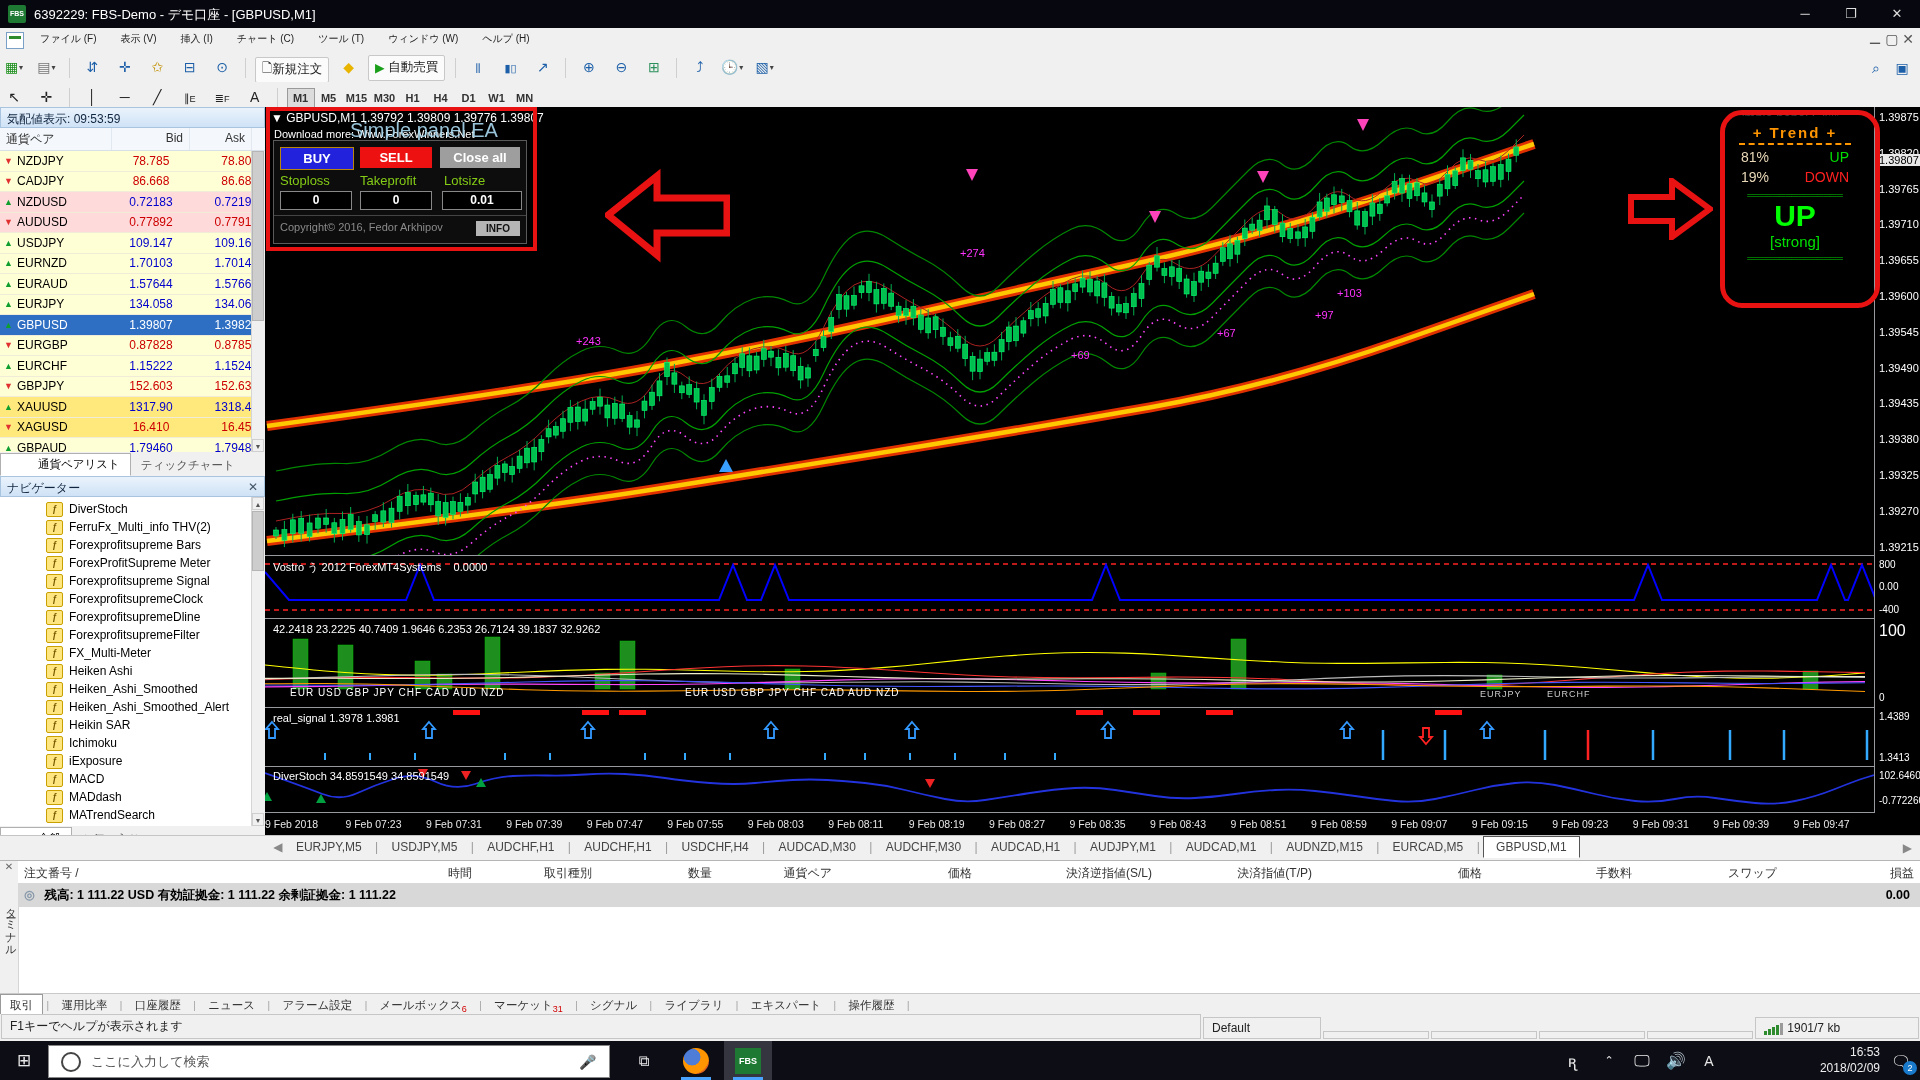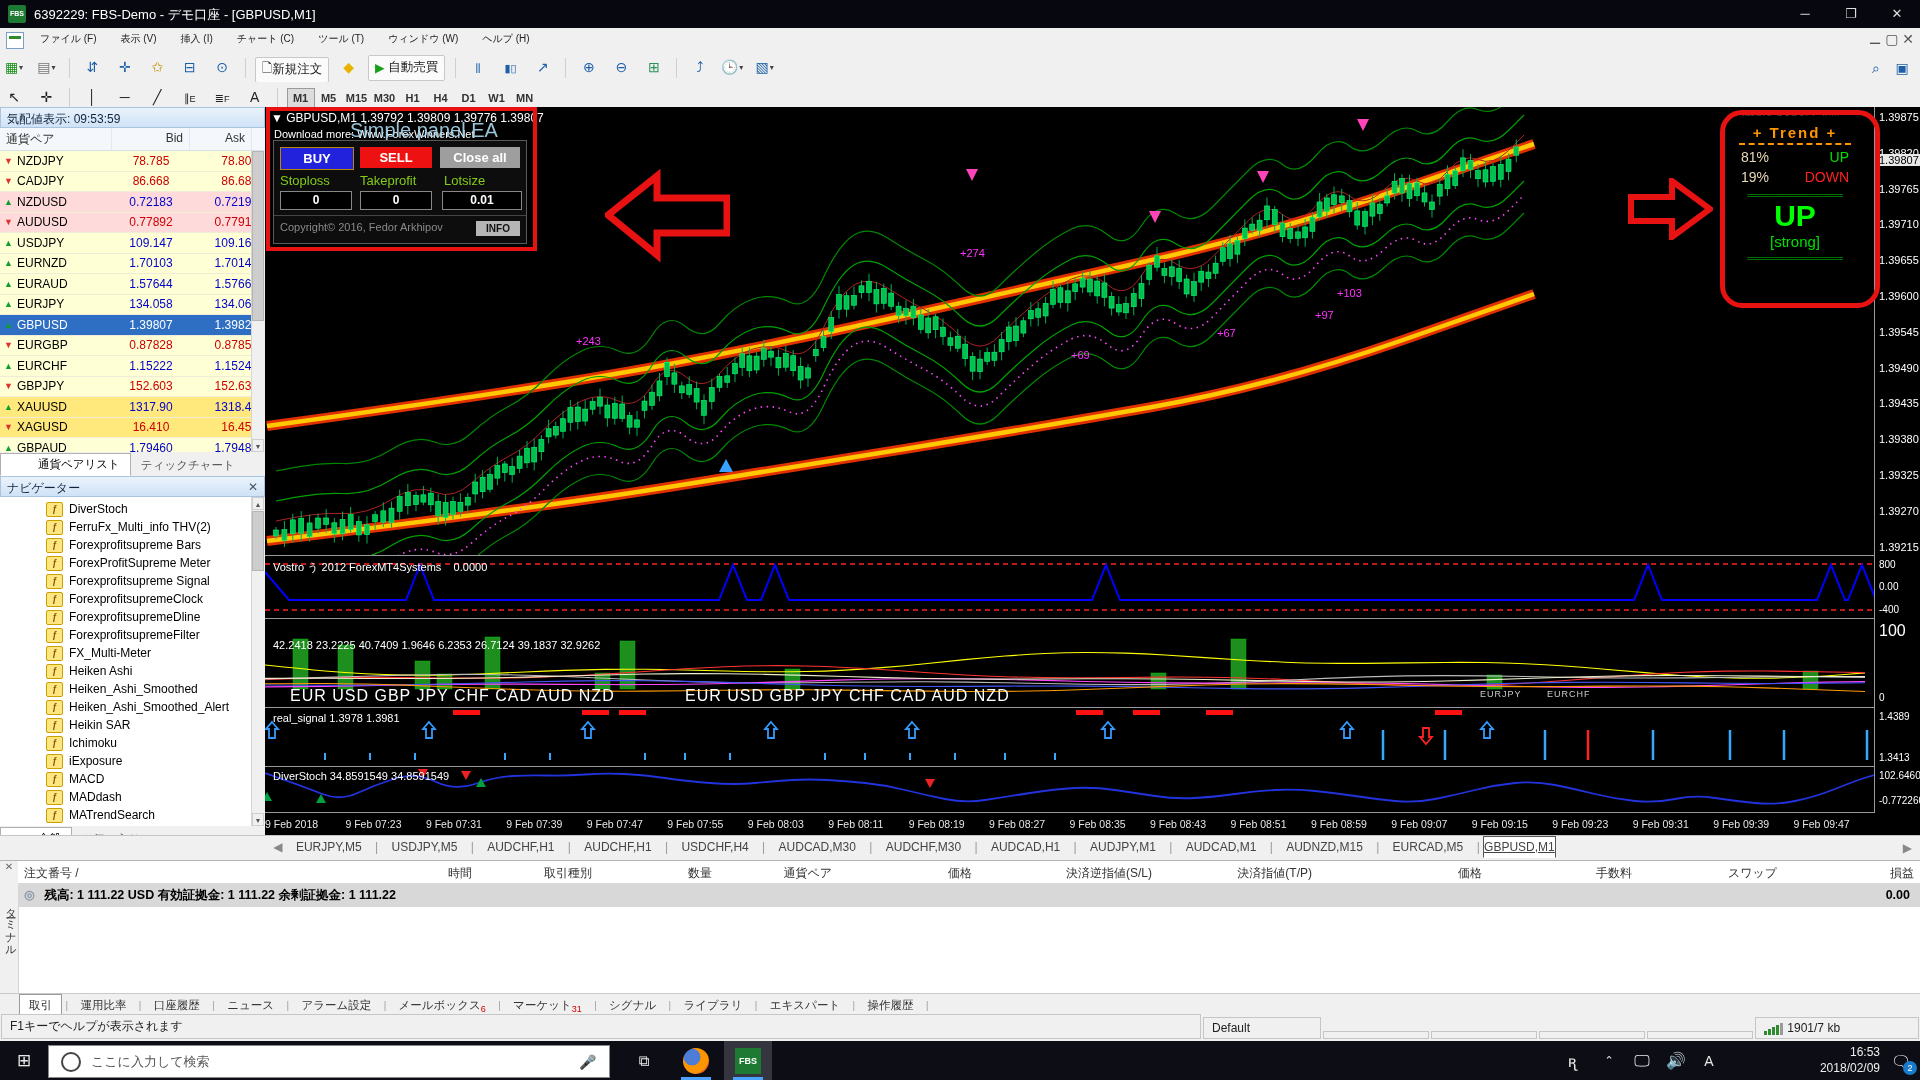--- a/index.html
+++ b/index.html
@@ -57,54 +57,54 @@
     font-size:9px;font-style:italic;font-weight:bold;color:#7a5b00;text-align:center;line-height:12px;margin-right:6px;}
   
   #chart{left:265px;top:107px;width:1655px;height:728px;background:#000;}
   .pane-sep{position:absolute;left:0;width:1655px;height:1px;background:#96999e;}
   #price-col{position:absolute;left:1609px;top:0;width:46px;height:706px;border-left:1px solid #96999e;background:#000;}
   .pl{position:absolute;left:4px;color:#fff;font-size:11px;font-family:"Liberation Sans",sans-serif;white-space:nowrap;}
   .ptag{position:absolute;left:1px;width:44px;background:#e8e8e8;color:#000;font-size:11px;text-align:left;padding-left:3px;box-sizing:border-box;}
   #time-axis{position:absolute;left:0;top:706px;width:1609px;height:22px;display:flex;color:#e6e6e6;font-size:10.5px;}
   #time-axis span{flex:1;padding-top:5px;white-space:nowrap;}
   .ind-label{position:absolute;color:#fff;font-size:11px;white-space:nowrap;}
-  .cur-lbls{position:absolute;color:#fff;font-size:16px;letter-spacing:1px;white-space:nowrap;}
+  .cur-lbls{position:absolute;color:#fff;font-size:10px;letter-spacing:1px;white-space:nowrap;}
   
   #ea-panel{position:absolute;left:8px;top:33px;width:252px;height:102px;background:#0d0d0d;border:1px solid #5a5a5a;}
   .ea-btn{position:absolute;height:21px;color:#fff;font-weight:bold;font-size:13px;text-align:center;line-height:21px;}
   .ea-lab{position:absolute;color:#84cc16;font-size:13px;}
   .ea-in{position:absolute;width:70px;height:17px;background:#000;border:1px solid #888;color:#fff;
     font-size:12px;font-weight:bold;text-align:center;line-height:17px;}
   
   #trend{position:absolute;left:1462px;top:9px;width:136px;height:176px;background:#000;text-align:center;}
   #trend .tt{color:#ff9500;font-size:15px;font-weight:bold;letter-spacing:2px;padding-top:8px;}
   #trend .dash{margin:2px 12px;border-bottom:2px dashed #ff9500;}
   #trend .prow{display:flex;justify-content:space-between;padding:2px 14px;font-size:14px;color:#e8d8b8;}
   #trend .eq{color:#00d800;font-size:9px;letter-spacing:0;line-height:8px;margin-top:4px;}
   #trend .big{color:#00ff00;font-size:30px;font-weight:bold;line-height:30px;margin-top:2px;}
   #trend .str{color:#00e000;font-size:15px;margin-top:2px;}
   .anno{position:absolute;border:4px solid #e81212;}
   
   #chart-tabs{left:0;top:835px;width:1920px;height:25px;background:#f0f0f0;border-top:1px solid #c5c5c5;font-size:12px;color:#444;}
   .chart-tab{display:inline-block;padding:4px 10px;}
-  .chart-tab.active{background:#fff;border:1px solid #555;border-bottom:1px solid #fff;padding:3px 0;text-decoration:underline;}
+  .chart-tab.active{background:#fff;border:1px solid #555;border-bottom:1px solid #fff;padding:3px 12px;}
   .ct-sep{color:#999;}
   #terminal{left:0;top:860px;width:1920px;height:133px;background:#fff;border-top:1px solid #b5b5b5;}
   #term-side{position:absolute;left:0;top:0;width:18px;height:133px;background:#f0f0f0;border-right:1px solid #d5d5d5;}
   #term-side .x{font-size:10px;color:#666;text-align:center;}
   #term-side .vt{writing-mode:vertical-rl;font-size:11px;color:#333;margin:28px 0 0 3px;}
   #term-head{position:absolute;left:18px;top:0;right:0;height:22px;display:flex;font-size:12px;color:#333;
     border-bottom:1px solid #e0e0e0;background:#fff;}
   #term-head div{padding:4px 6px;box-sizing:border-box;text-align:right;white-space:nowrap;}
   #term-head div:first-child{text-align:left;}
   #balance-row{position:absolute;left:18px;top:22px;right:0;height:24px;background:#d8d8d8;
     font-size:12.5px;font-weight:bold;color:#000;line-height:24px;}
   #term-tabs{left:0;top:993px;width:1920px;height:21px;background:#f0f0f0;border-top:1px solid #c9c9c9;font-size:11.5px;color:#333;}
   .term-tab{display:inline-block;padding:3px 9px;position:relative;}
-  .term-tab.active{background:#fff;border:1px solid #9a9a9a;border-bottom:1px solid #fff;margin-left:19px;}
+  .term-tab.active{background:#fff;border:1px solid #9a9a9a;border-bottom:1px solid #fff;}
   .term-tab sub{color:#d00000;font-size:9px;}
   
   #statusbar{left:0;top:1014px;width:1920px;height:27px;background:#f0f0f0;display:flex;font-size:12px;color:#222;align-items:flex-end;}
   .sb-box{border:1px solid #c6c6c6;margin:2px 1px;padding:3px 8px;box-sizing:border-box;white-space:nowrap;overflow:hidden;}
   #taskbar{left:0;top:1041px;width:1920px;height:39px;background:#0d0d16;color:#eee;}
   .tb-ico{position:absolute;top:0;height:39px;display:flex;align-items:center;justify-content:center;color:#e8e8e8;}
   #tb-search{left:48px;top:4px;width:560px;height:31px;background:#fff;border:1px solid #888;display:flex;align-items:center;font-size:13px;color:#555;}
   #tb-search .ring{width:16px;height:16px;border:2px solid #444;border-radius:50%;margin:0 10px 0 12px;}
   #tb-search .mic{margin-left:auto;margin-right:12px;color:#222;font-size:14px;}
   .tb-app{position:absolute;top:0;width:48px;height:39px;display:flex;align-items:center;justify-content:center;}
@@ -896,21 +896,21 @@
         <span>19%</span>
         <span style="color:#ff2020">DOWN</span>
       </div>
     <div class="eq">═══════════════</div>
     <div class="big">UP</div>
     <div class="str">[strong]</div>
     <div class="eq">═══════════════</div>
   </div>
 
   <div class="ind-label" style="left:8px;top:453px"><span>Vostro う 2012 ForexMT4Systems</span>&nbsp;&nbsp;&nbsp;&nbsp;<span>0.0000</span></div>
-  <div class="ind-label" style="left:8px;top:532px">42.2418 23.2225 40.7409 1.9646 6.2353 26.7124 39.1837 32.9262</div>
+  <div class="ind-label" style="left:8px;top:516px">42.2418 23.2225 40.7409 1.9646 6.2353 26.7124 39.1837 32.9262</div>
   <div class="cur-lbls" style="left:25px;top:580px">EUR USD GBP JPY CHF CAD AUD NZD</div>
   <div class="cur-lbls" style="left:420px;top:580px">EUR USD GBP JPY CHF CAD AUD NZD</div>
   <div class="cur-lbls" style="left:1215px;top:582px;font-size:9px;color:#ccc">EURJPY</div>
   <div class="cur-lbls" style="left:1282px;top:582px;font-size:9px;color:#ccc">EURCHF</div>
   <div class="ind-label" style="left:8px;top:605px">real_signal 1.3978 1.3981</div>
   <div class="ind-label" style="left:8px;top:663px">DiverStoch 34.8591549 34.8591549</div>
 
   <div class="anno" style="left:1px;top:0;width:263px;height:136px"></div>
   <svg class="abs" style="left:340px;top:61px" width="125" height="95">
     <polygon points="122,30 52,30 52,8 3,47 52,87 52,65 122,65" fill="none" stroke="#e81212" stroke-width="7"></polygon>

